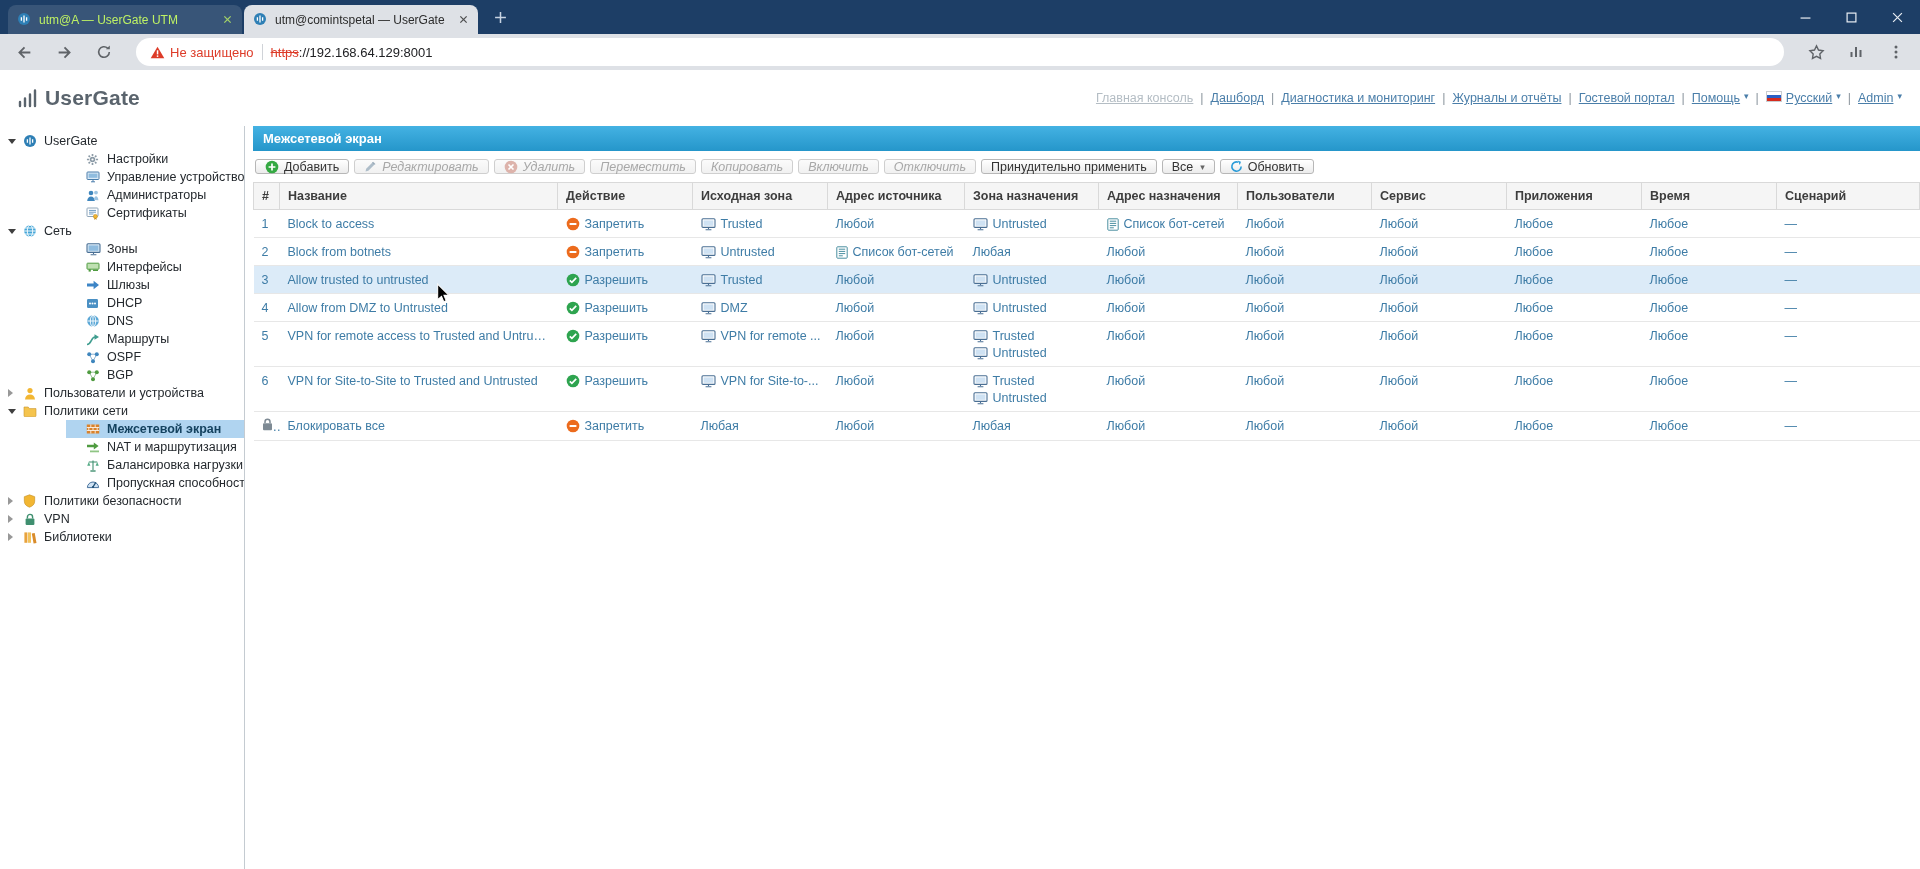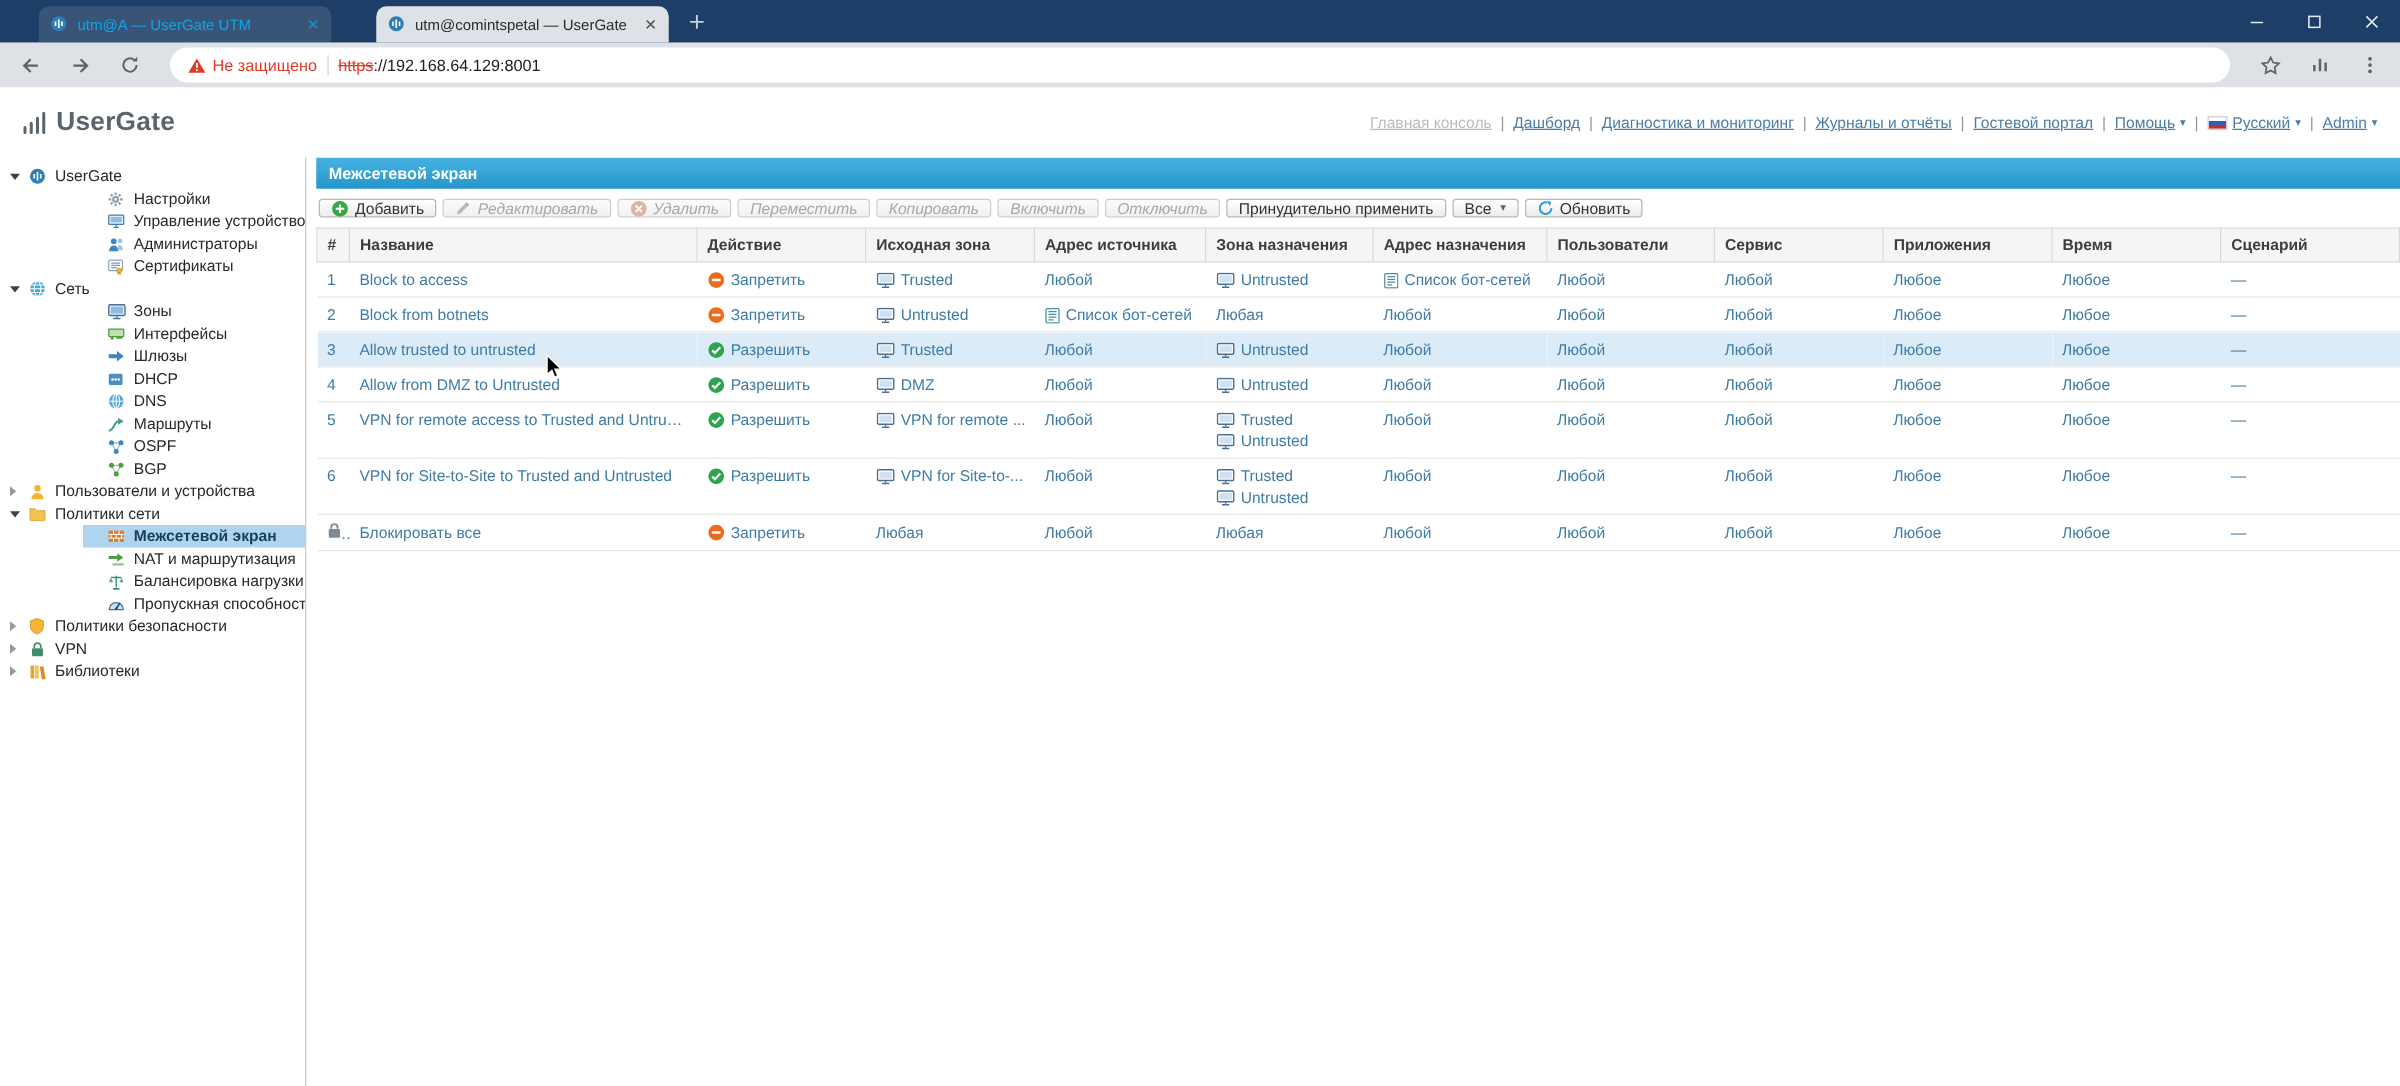--- a/index.html
+++ b/index.html
@@ -4,22 +4,22 @@
 <style>
   * { box-sizing: border-box; }
   html,body { margin:0; padding:0; width:1920px; height:869px; overflow:hidden;
     font-family:"Liberation Sans","DejaVu Sans",sans-serif; background:#fff; }
   .viewport { position:relative; width:1920px; height:869px; }
 
   
   .tabstrip { height:34px; background:#1d3e66; display:flex; align-items:flex-end; padding-left:8px; position:relative; }
   .tab { width:234px; height:29px; display:flex; align-items:center; gap:7px; padding:0 7px 0 9px;
     border-radius:8px 8px 0 0; font-size:12px; overflow:hidden; }
-  .tab.inactive { background:rgba(255,255,255,0.12); color:#0ea5e9; margin-right:2px;margin-left:23px; }
-  .tab.active { background:#dee1e6; color:#2b2b2b;margin-left:34px; }
+  .tab.inactive { background:rgba(255,255,255,0.12); color:#bef264; margin-right:2px; }
+  .tab.active { background:#dee1e6; color:#2b2b2b; }
   .favicon { width:15px; height:15px; flex:0 0 auto; display:flex; }
   .tab-title { flex:1; white-space:nowrap; overflow:hidden; text-overflow:ellipsis; }
   .tab-close { width:16px; height:16px; display:flex; align-items:center; justify-content:center; color:currentColor; opacity:.8; border-radius:50%; flex:0 0 auto;}
   .newtab-btn { width:28px; height:28px; margin:0 0 3px 8px; display:flex; align-items:center; justify-content:center; }
   .win-controls { position:absolute; right:0; top:0; height:34px; display:flex; }
   .win-btn { width:46px; height:34px; display:flex; align-items:center; justify-content:center; }
 
   
   .addressbar { height:36px; background:#dee1e6; display:flex; align-items:center; padding:0 10px; gap:12px; }
   .nav-ic { width:28px; height:28px; border-radius:50%; display:flex; align-items:center; justify-content:center; flex:0 0 auto; }
@@ -29,21 +29,21 @@
   .url { white-space:nowrap; }
   .url-scheme { color:#dd3b28; text-decoration:line-through; }
   .url-rest { color:#202124; }
 
   
   .app-header { height:56px; background:#fff; display:flex; align-items:center; justify-content:space-between; padding:0 18px 0 16px; }
   .logo { display:flex; align-items:center; gap:3px; }
   .logo-text { font-size:21px; font-weight:700; color:#5a646d; letter-spacing:.2px; }
   .top-nav { display:flex; align-items:center; gap:7px; font-size:12.5px; }
   .nav-sep { color:#8d979f; }
-  .nav-link { display:inline-flex; align-items:center; gap:4px; color:#4a7ea9; cursor:pointer; }
+  .nav-link { display:inline-flex; align-items:flex-start; gap:4px; color:#4a7ea9; cursor:pointer; }
   .nav-link .nav-label { text-decoration:underline; }
   .nav-link.muted { color:#b4bdc4; }
   .nav-caret { font-size:9px; color:#4a7ea9; }
   .flag-ru { width:16px; height:11px; border:1px solid #c9cdd1; display:inline-block;
     background:linear-gradient(#fff 0 33%, #2a5fc4 33% 66%, #d52b1e 66% 100%); }
 
   
   .app-body { display:flex; height:743px; }
   .sidebar { width:245px; flex:0 0 245px; border-right:1px solid #c4cbd1; padding-top:6px; overflow:hidden; }
   .tree-row { height:18px; display:flex; align-items:center; font-size:12.5px; color:#24292e; cursor:default; white-space:nowrap; }

